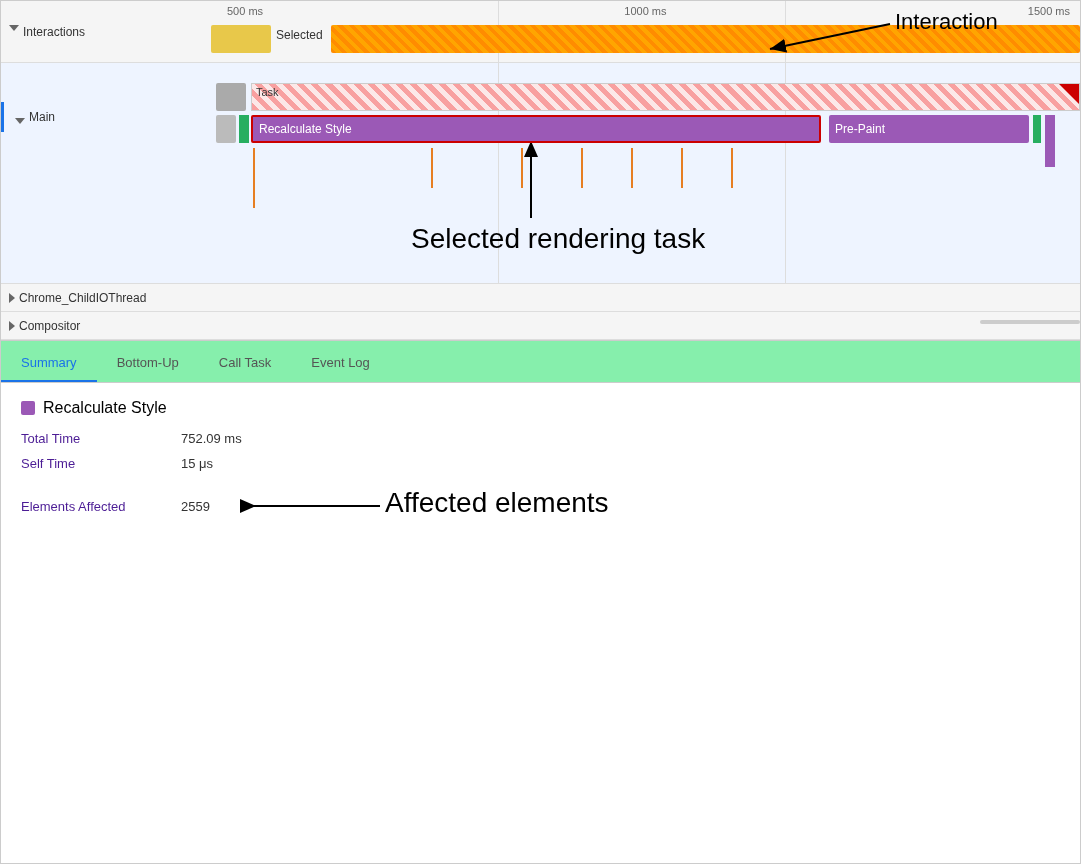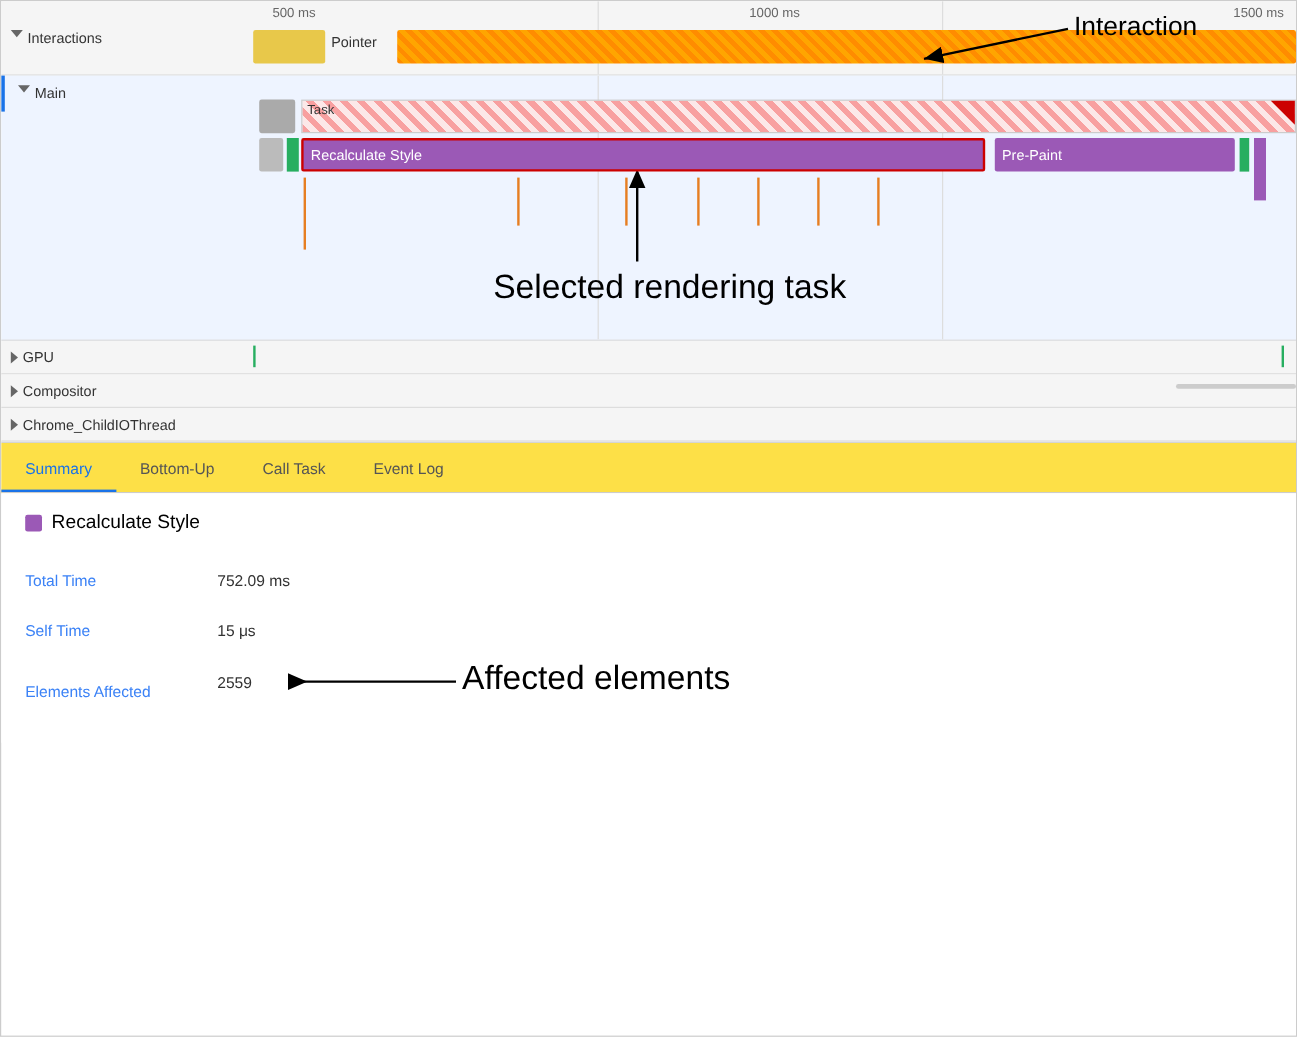--- a/index.html
+++ b/index.html
@@ -119,23 +119,24 @@
       background: #eef4ff;
       position: relative;
     }
     .main-label {
       width: 210px;
       flex-shrink: 0;
       padding: 8px 8px;
       font-size: 12px;
       color: #333;
       display: flex;
-      align-items: flex-start;
+      align-items: flex-end;
       gap: 4px;
       position: relative;
+      margin-top: 39px;
     }
     .blue-left-bar {
       position: absolute;
       left: 0;
       top: 0;
       bottom: 0;
       width: 3px;
       background: #1a73e8;
     }
     .main-timeline {
@@ -311,21 +312,21 @@
       right: 0;
       top: 8px;
       width: 100px;
       height: 4px;
       background: #ccc;
       border-radius: 2px;
     }
 
     
     .tabs-panel {
-      background: #fde047;
+      background: #86efac;
       border-bottom: 1px solid #ccc;
       display: flex;
       align-items: flex-end;
       height: 42px;
       padding-left: 0;
     }
     .tab-item {
       padding: 10px 20px;
       font-size: 13px;
       color: #555;
@@ -359,24 +360,23 @@
       border-radius: 2px;
       display: inline-block;
     }
     .detail-row {
       display: flex;
       align-items: baseline;
       margin-bottom: 10px;
       font-size: 13px;
     }
     .detail-key {
-      color: #3b82f6;
+      color: #4c1d95;
       width: 160px;
       flex-shrink: 0;
-      margin-top: 17px;
     }
     .detail-val {
       color: #333;
       font-size: 13px;
     }
 
     
     .affected-annotation {
       position: relative;
       margin-top: 10px;
@@ -412,21 +412,21 @@
         <span>500 ms</span>
         <span>1000 ms</span>
         <span>1500 ms</span>
       </div>
 
       <div class="vgrid" style="left: 33%;"></div>
       <div class="vgrid" style="left: 66%;"></div>
 
       <div class="interaction-bars">
         <div class="pointer-yellow"></div>
-        <span class="pointer-label">Pointer</span>
+        <span class="pointer-label">Selected</span>
         <div class="interaction-orange-bar"></div>
       </div>
 
       <svg class="arrow-svg" style="right:50px; top:8px; width:320px; height:55px;">
         <defs>
           <marker id="arrowhead" markerWidth="8" markerHeight="7" refX="8" refY="3.5" orient="auto">
             <polygon points="0 0, 8 3.5, 0 7" fill="#000"></polygon>
           </marker>
         </defs>
 
@@ -485,47 +485,37 @@
           </marker>
         </defs>
 
         <line x1="260" y1="0" x2="260" y2="75" stroke="#000" stroke-width="2" marker-start="url(#arrowhead2)"></line>
         <text x="140" y="105" font-size="28" font-weight="500" fill="#000">Selected rendering task</text>
       </svg>
 
     </div>
   </div>
 
+
   <div class="small-row">
     <div class="small-row-label">
       <span class="triangle-right"></span>
-      <span>GPU</span>
-    </div>
-    <div class="small-row-content">
-      <div class="gpu-green-left"></div>
-      <div class="gpu-green-right"></div>
-    </div>
+      <span>Chrome_ChildIOThread</span>
+    </div>
+    <div class="small-row-content"></div>
   </div>
 
   <div class="small-row">
     <div class="small-row-label">
       <span class="triangle-right"></span>
       <span>Compositor</span>
     </div>
     <div class="small-row-content">
       <div class="compositor-scrollbar"></div>
     </div>
-  </div>
-
-  <div class="small-row">
-    <div class="small-row-label">
-      <span class="triangle-right"></span>
-      <span>Chrome_ChildIOThread</span>
-    </div>
-    <div class="small-row-content"></div>
   </div>
 
 </div>
 
 <div class="tabs-panel">
   <div class="tab-item active">
     <span>Summary</span>
   </div>
   <div class="tab-item">
     <span>Bottom-Up</span>

